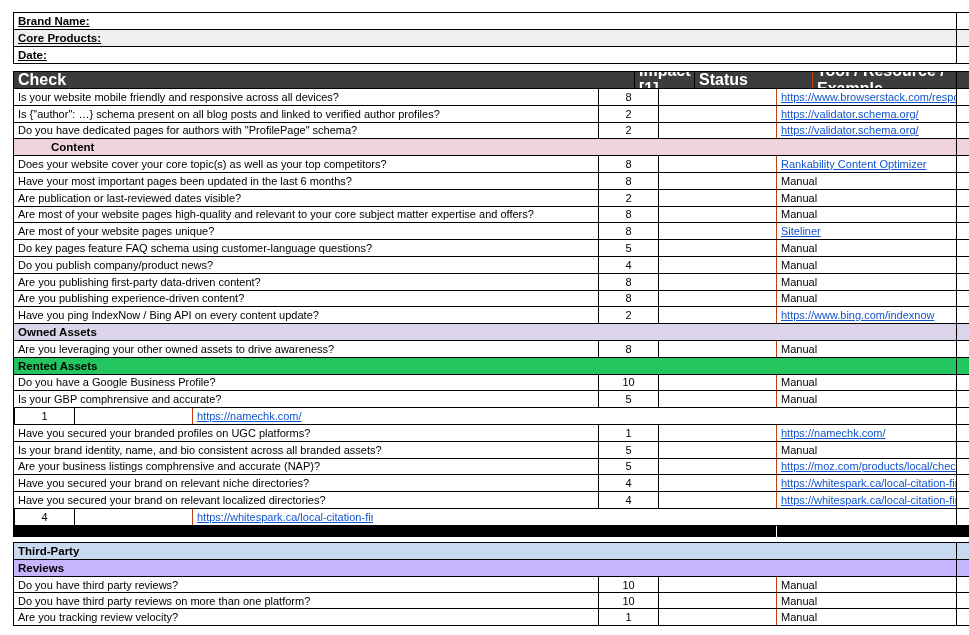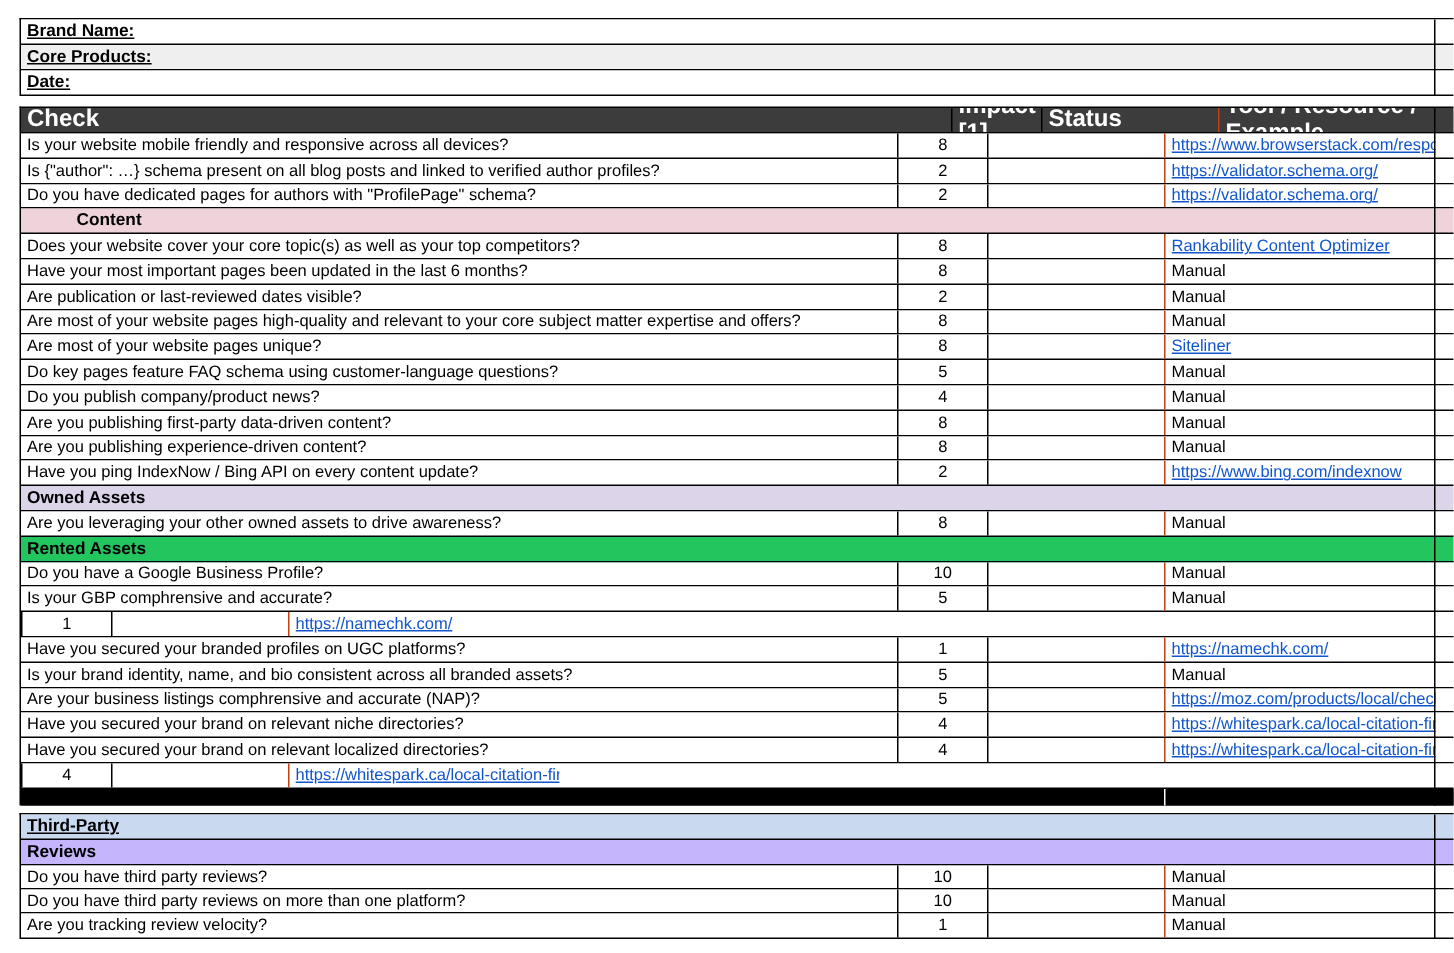--- a/index.html
+++ b/index.html
@@ -256,21 +256,21 @@
         <div class="row divider">
           <div class="cell div-left"></div>
           <div class="cell div-tool"></div>
         </div>
       </div>
     <div class="right-edge"></div>
   </div>
 
   <div class="tbl tbl-c" id="tbl-c" style="top:542px;">
     <div id="tbl-c-body">
-        <div class="row section" style="background: rgb(200, 217, 240); text-decoration: underline;">
+        <div class="row section" style="background: rgb(200, 217, 240);">
           <div class="cell full">Third-Party</div>
         </div>
         <div class="row section" style="background: #c4b5fd;">
           <div class="cell full">Reviews</div>
         </div>
         <div class="row item">
           <div class="cell c-check">Do you have third party reviews?</div>
           <div class="cell c-impact">10</div>
           <div class="cell c-status"></div>
           <div class="cell c-tool">

